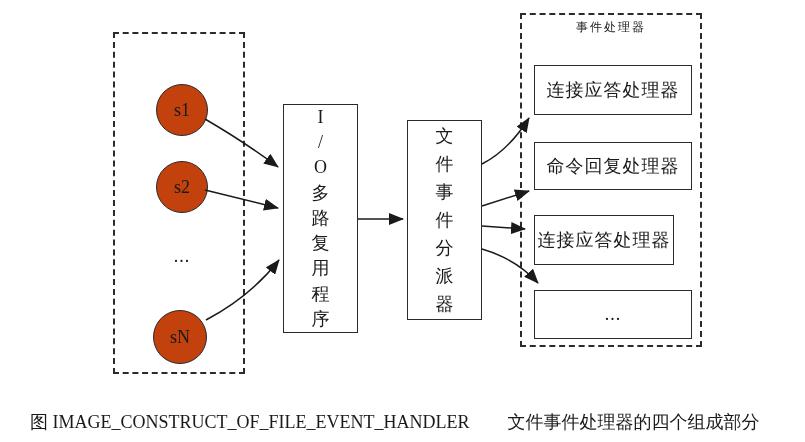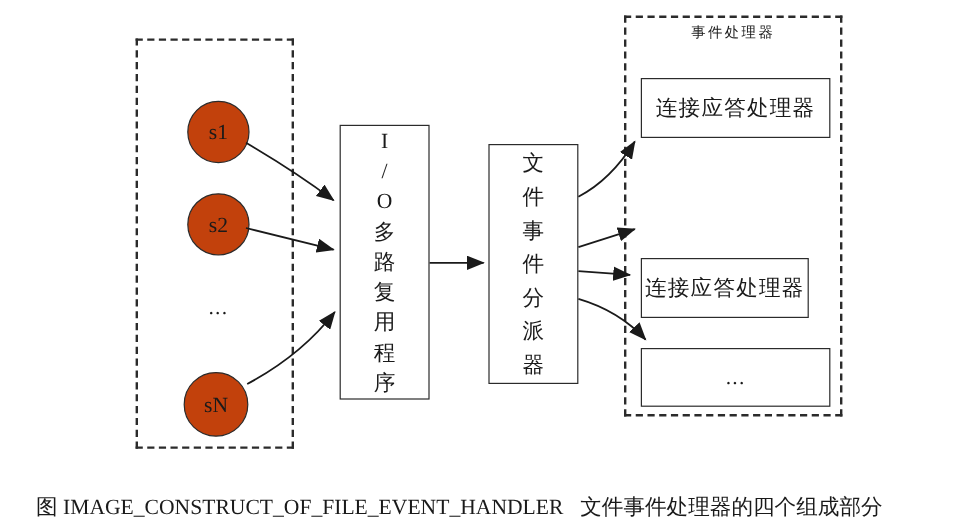--- a/index.html
+++ b/index.html
@@ -23,21 +23,21 @@
     font-size:18px;z-index:3;
   }
   .dots{position:absolute;text-align:center;font-size:18px;letter-spacing:1px;z-index:3;}
   .handler-box{
     position:absolute;border:1.6px solid #2b2b2b;box-sizing:border-box;background:#ffffff;
     display:flex;align-items:center;justify-content:center;font-size:18px;letter-spacing:1px;z-index:3;
   }
   .caption{
     position:absolute;left:30px;top:410px;font-size:18px;white-space:nowrap;
   }
-  .caption .desc{margin-left:14px;}
+  .caption .desc{margin-left:38px;}
 </style>
 </head>
 <body>
 
 <div class="stage">
 
   <svg class="arrow-layer" width="805" height="442" viewBox="0 0 805 442">
     <defs>
       <marker id="ah" markerUnits="userSpaceOnUse" markerWidth="16" markerHeight="12" refX="14" refY="6" orient="auto">
         <path d="M0,0 L15,6 L0,12 Z" fill="#1a1a1a"></path>
@@ -88,20 +88,23 @@
 分
 派
 器</div>
   </div>
 
   <div class="dashed-box" style="left:520px;top:13px;width:182px;height:334px;">
     <div class="group-label">事件处理器</div>
     <div class="handler-box" style="left:12px;top:50px;width:158px;height:50px;">
       <span>连接应答处理器</span>
     </div>
+    <div class="handler-box" style="left:12px;top:127px;width:158px;height:48px;">
+      <span>命令回复处理器</span>
+    </div>
     <div class="handler-box" style="left:12px;top:200px;width:140px;height:50px;">
       <span>连接应答处理器</span>
     </div>
     <div class="handler-box" style="left:12px;top:275px;width:158px;height:49px;">
       <span>...</span>
     </div>
   </div>
 
   <div class="caption">
     <span>图 IMAGE_CONSTRUCT_OF_FILE_EVENT_HANDLER</span><span class="desc">文件事件处理器的四个组成部分</span>

